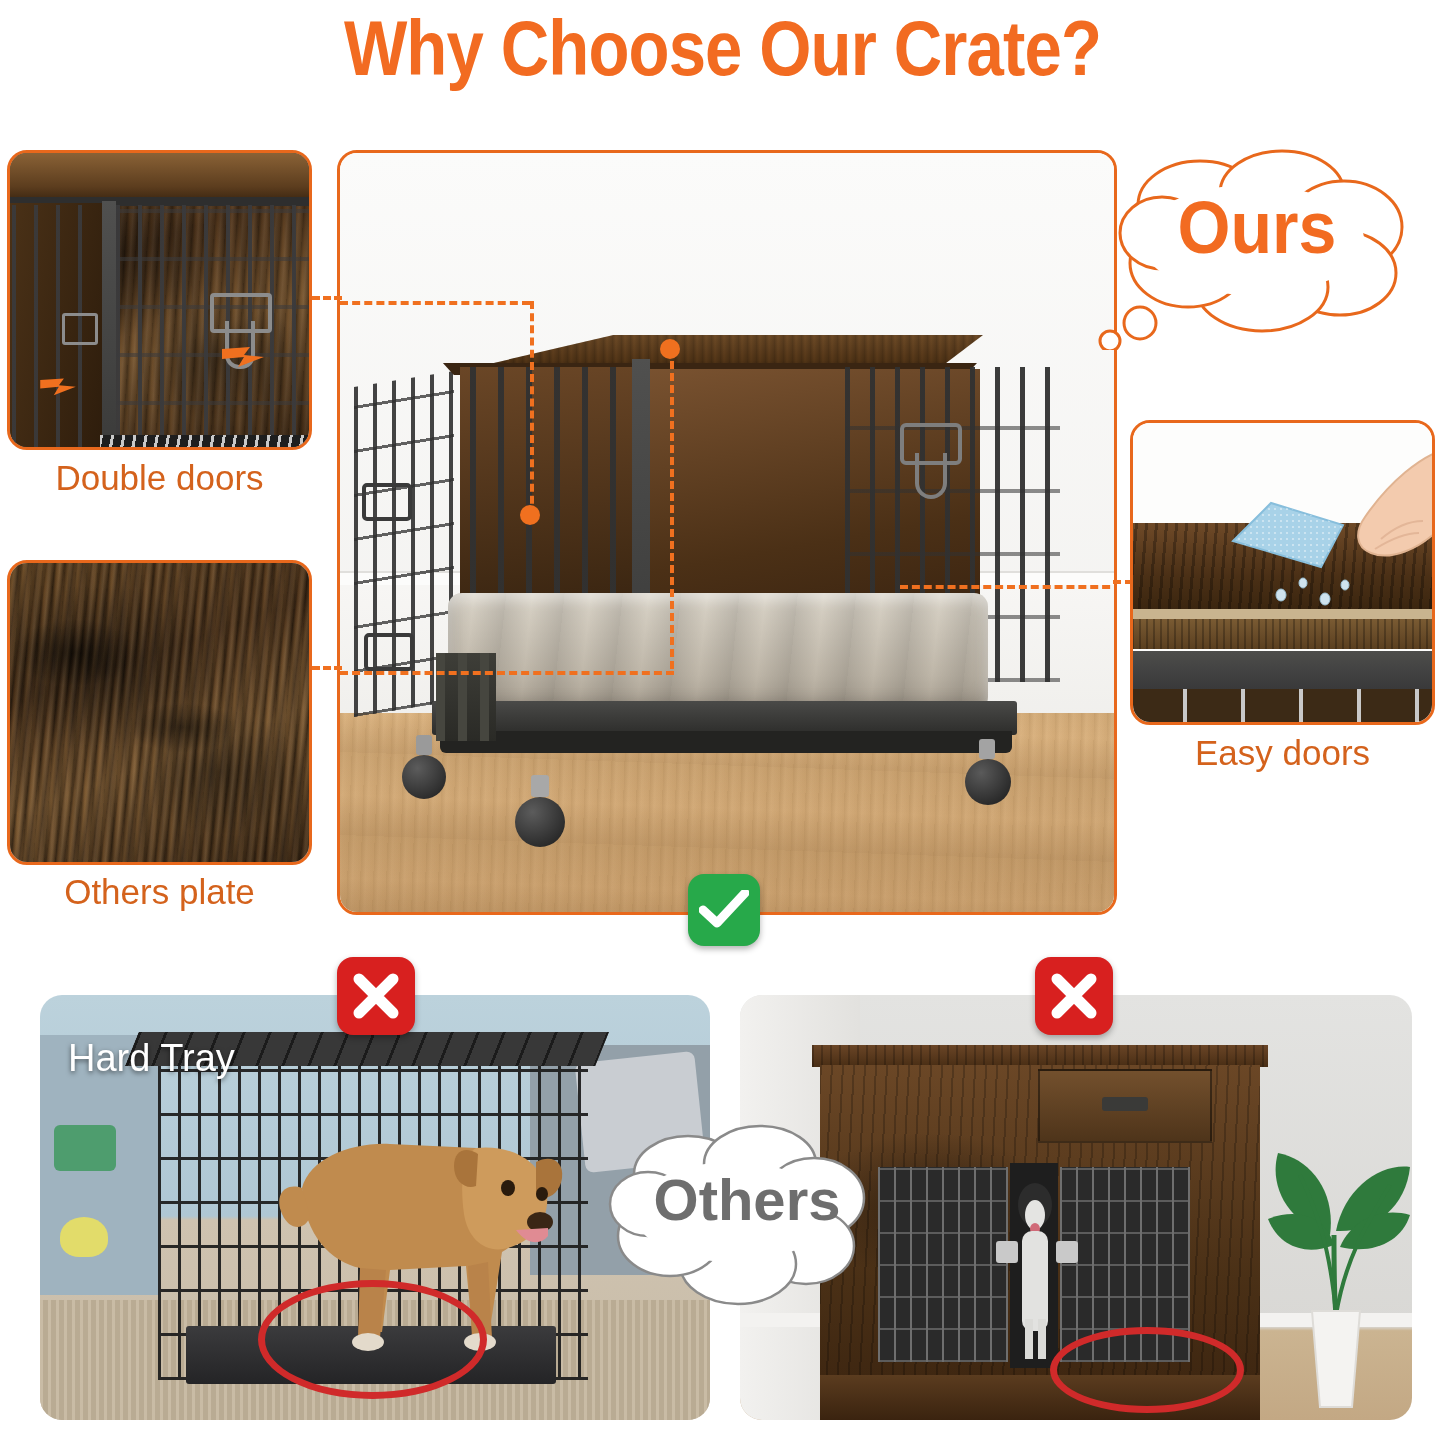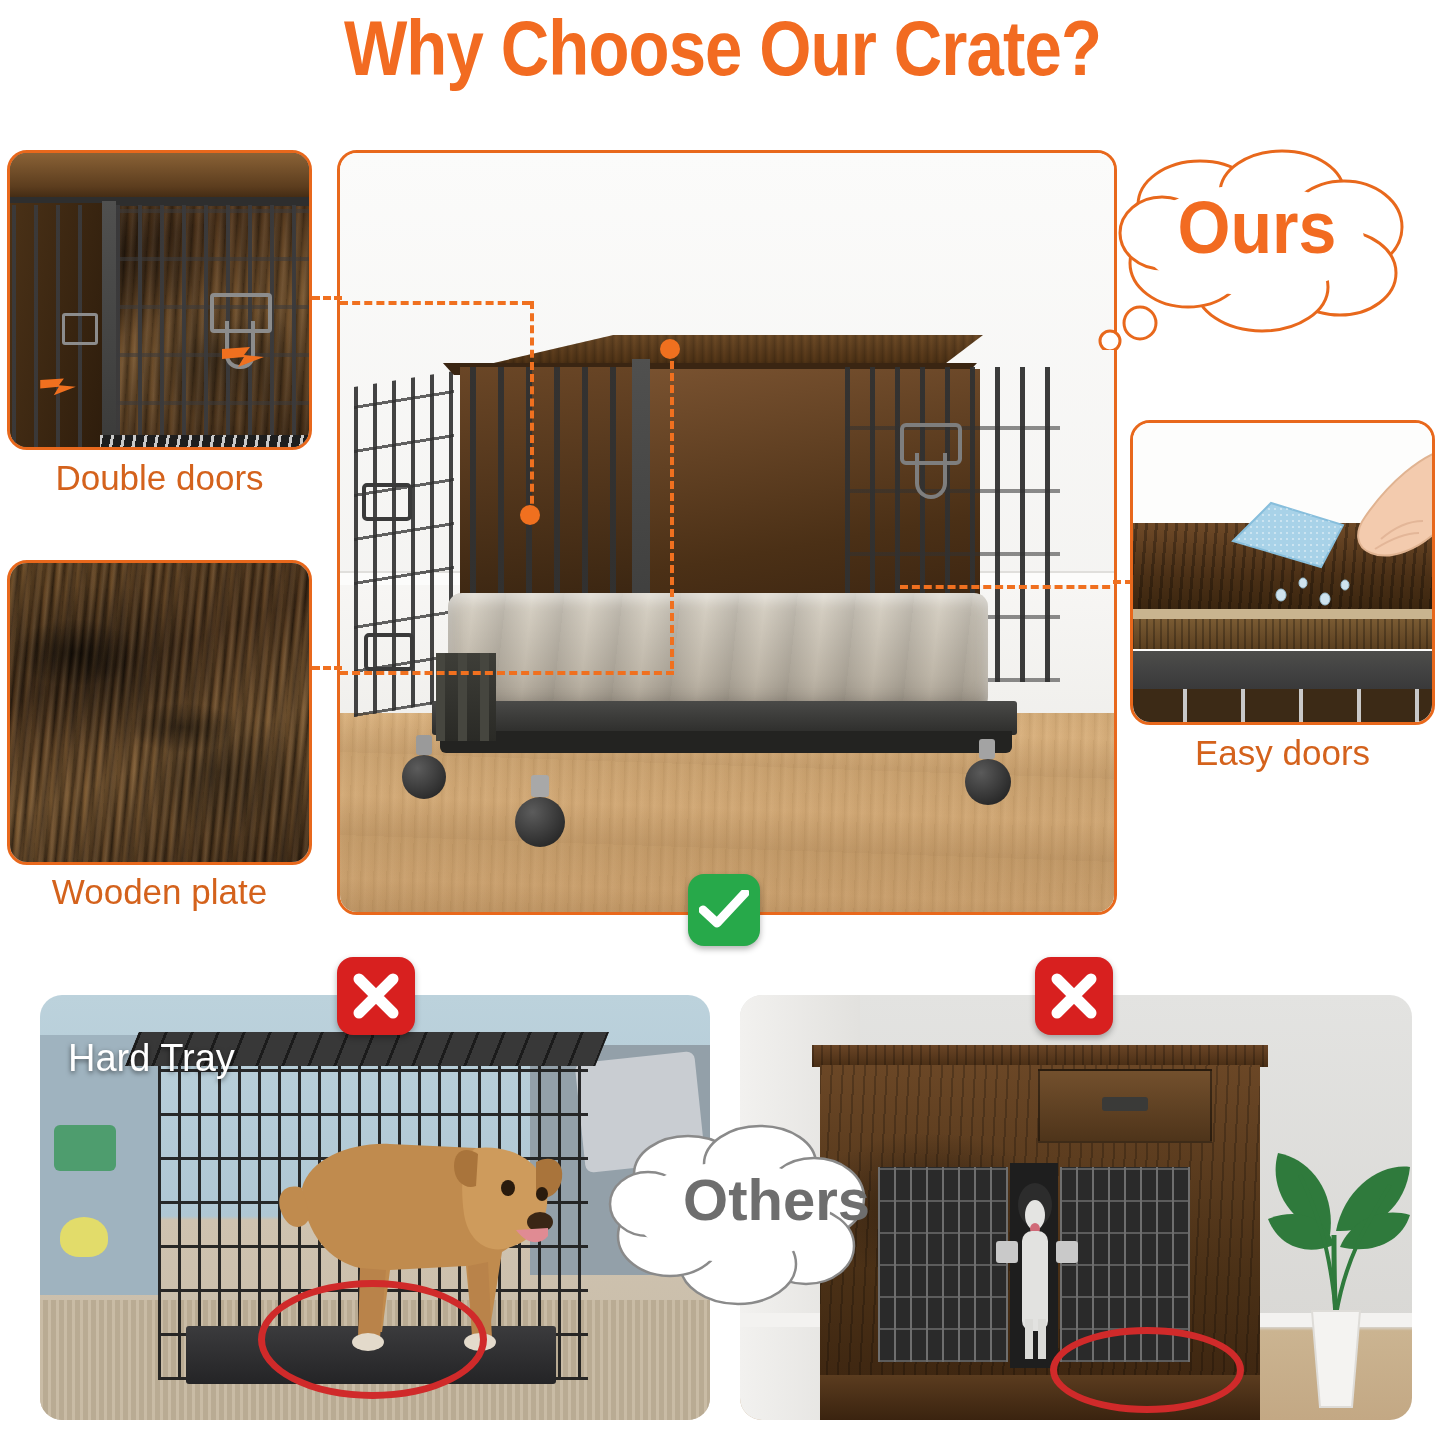--- a/index.html
+++ b/index.html
@@ -114,21 +114,21 @@
 </div>
 <div class="caption" style="left:7px;top:458px;width:305px;">Double doors</div>
 
 <div class="framed" style="left:7px;top:560px;width:305px;height:305px;">
   <div class="fill wood-dark"></div>
   <div class="fill" style="background:
         repeating-linear-gradient(97deg, rgba(0,0,0,.25) 0px, rgba(0,0,0,0) 2px, rgba(210,170,110,.10) 5px, rgba(0,0,0,.20) 9px),
         radial-gradient(ellipse 30% 16% at 22% 30%, rgba(0,0,0,.55), transparent 70%),
         radial-gradient(ellipse 26% 12% at 58% 55%, rgba(0,0,0,.5), transparent 70%);"></div>
 </div>
-<div class="caption" style="left:7px;top:872px;width:305px;">Wooden plate</div>
+<div class="caption" style="left:7px;top:872px;width:305px;">Others plate</div>
 
 <div class="framed" style="left:337px;top:150px;width:780px;height:765px;">
 
   <div class="fill wall"></div>
 
   <div style="position:absolute;left:0;top:418px;width:780px;height:14px;background:#FCFCFB;border-top:2px solid #E0DFDC;"></div>
   <div style="position:absolute;left:0;top:432px;width:780px;height:160px;background:linear-gradient(180deg,#F7F6F4,#EFEEEB);"></div>
 
   <div class="floor" style="position:absolute;left:0;top:560px;width:780px;height:205px;"></div>
 
@@ -422,14 +422,14 @@
       <ellipse cx="88" cy="56" rx="54" ry="38"></ellipse>
       <ellipse cx="160" cy="46" rx="56" ry="38"></ellipse>
       <ellipse cx="214" cy="80" rx="50" ry="40"></ellipse>
       <ellipse cx="206" cy="128" rx="48" ry="38"></ellipse>
       <ellipse cx="138" cy="146" rx="58" ry="40"></ellipse>
       <ellipse cx="70" cy="118" rx="52" ry="40"></ellipse>
       <ellipse cx="48" cy="86" rx="38" ry="32"></ellipse>
     </g>
     <ellipse cx="132" cy="94" rx="98" ry="50" fill="#FFFFFF"></ellipse>
   </svg>
-  <div class="bubble-text" style="left:0;top:48px;width:270px;text-align:right;color:#6E6E6E;font-size:58px;">Others</div>
+  <div class="bubble-text" style="left:12px;top:48px;width:270px;text-align:center;color:#6E6E6E;font-size:58px;">Others</div>
 </div>
 
 </body></html>

